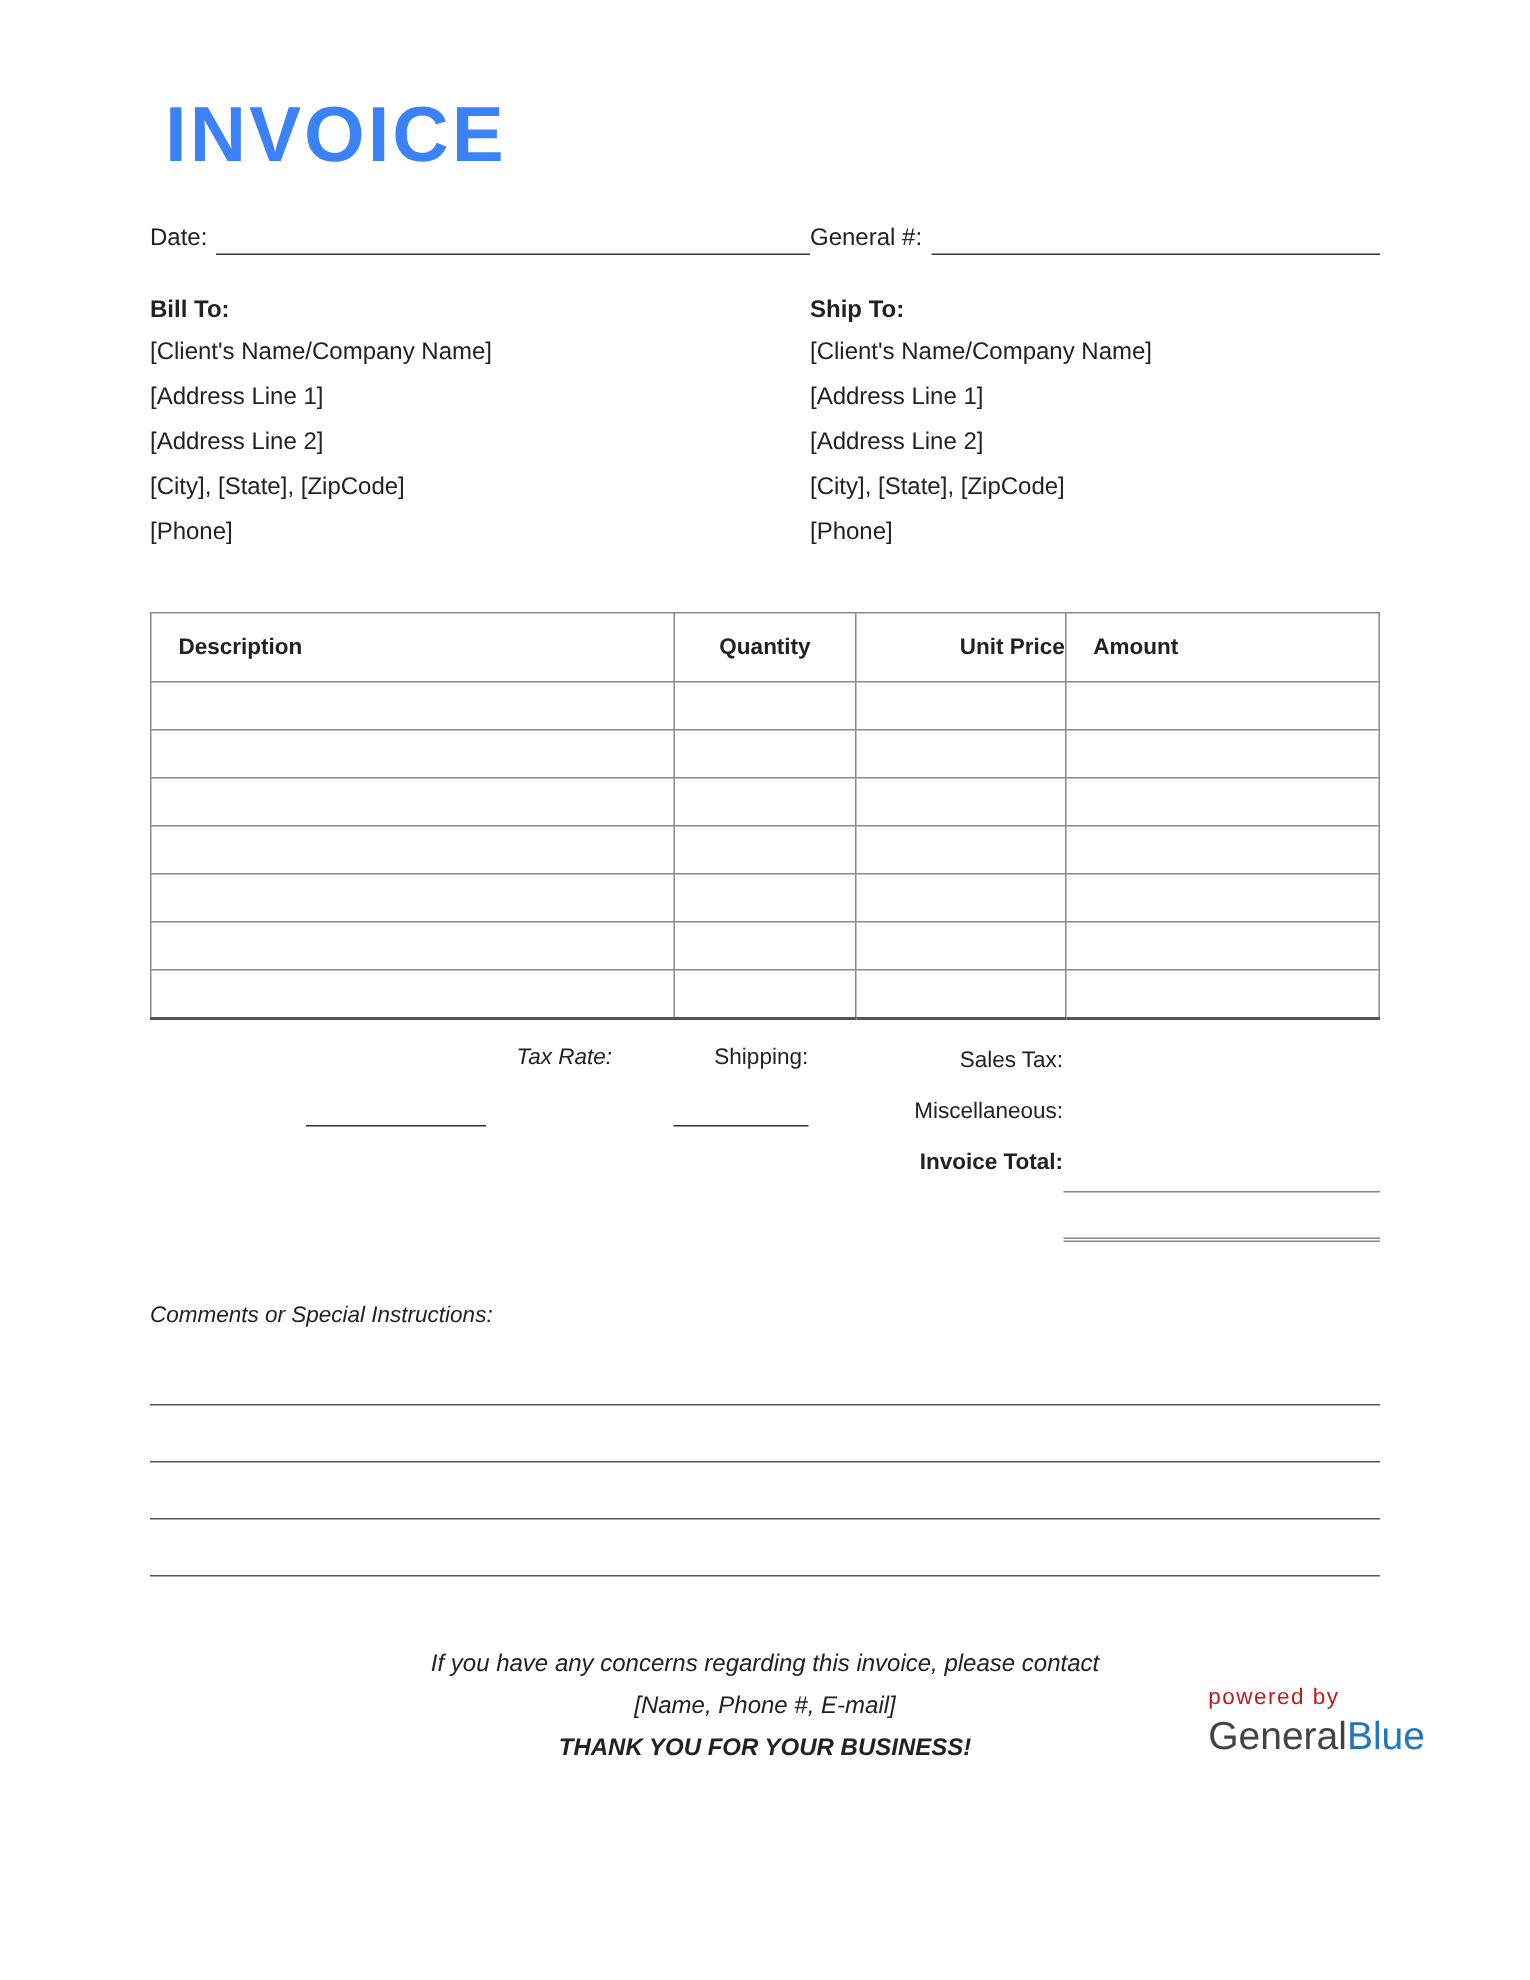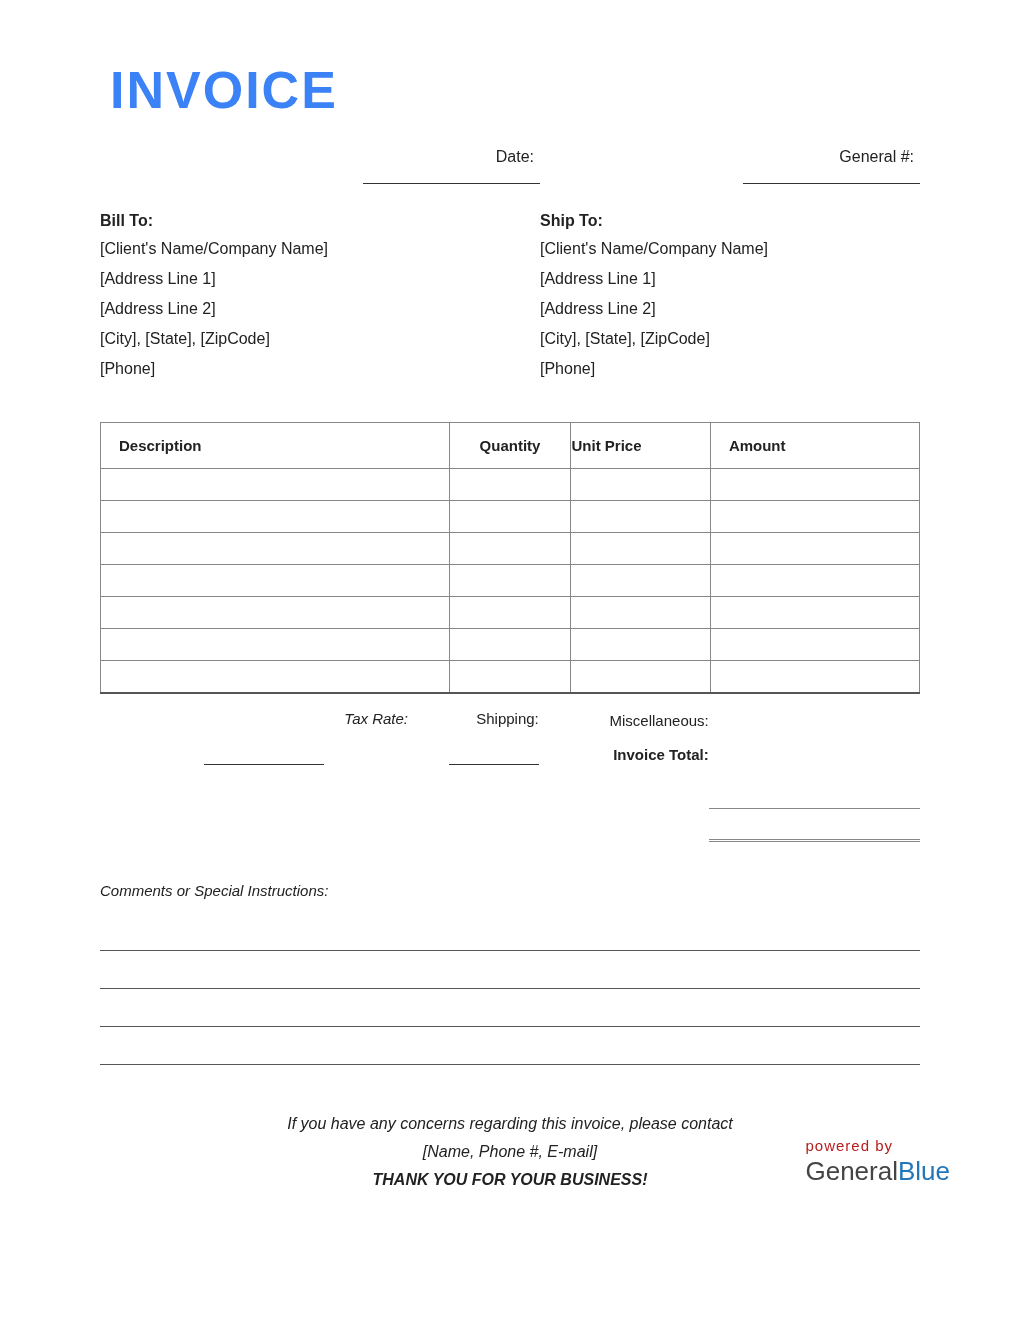--- a/index.html
+++ b/index.html
@@ -20,21 +20,20 @@
       margin-bottom: 28px;
       margin-left: 10px;
     }
     .meta-row {
       display: flex;
       margin-bottom: 28px;
     }
     .meta-left, .meta-right {
       display: flex;
       align-items: flex-end;
-      flex-direction: column;
     }
     .meta-left { width: 440px; }
     .meta-right { width: 380px; }
     .meta-label { font-size: 16px; margin-right: 6px; padding-bottom: 2px; }
     .meta-input {
       flex: 1;
       border: none;
       border-bottom: 1.5px solid #333;
       height: 22px;
       background: transparent;
@@ -56,21 +55,21 @@
       font-size: 15px;
     }
     table.items th {
       height: 46px;
       font-weight: 600;
       text-align: left;
       padding-left: 18px;
     }
     table.items .col-desc { width: 40%; }
     table.items .col-qty { width: 14%; text-align: center; padding-left: 0;}
-    table.items .col-price { width: 16%; text-align: left; padding-left: 0;}
+    table.items .col-price { width: 16%; text-align: right; padding-left: 0;}
     table.items .col-amt { width: 24%; text-align: left; padding-left: 18px;}
     table.items tr:last-child td { border-bottom: 2px solid #555; }
     table.items td input {
       width: 100%; height: 100%; border: none; background: transparent; outline: none;
       padding: 0 8px; font-size: 15px;
     }
     .totals-area {
       display: flex;
       margin-top: 10px;
     }
@@ -258,20 +257,21 @@
   <div class="totals-left">
     <span class="lbl">Tax Rate:</span>
     <input class="line-input" style="">
   </div>
   <div class="totals-mid">
     <span class="lbl">Shipping:</span>
     <input class="line-input" style="">
   </div>
   <div class="totals-right">
     <div class="totals-labels">
+      <div>Sales Tax:</div>
       <div>Miscellaneous:</div>
       <div class="bold">Invoice Total:</div>
     </div>
     <div class="totals-values">
       <div></div>
       <div></div>
       <div></div>
       <div class="total-line"></div>
     </div>
   </div>

